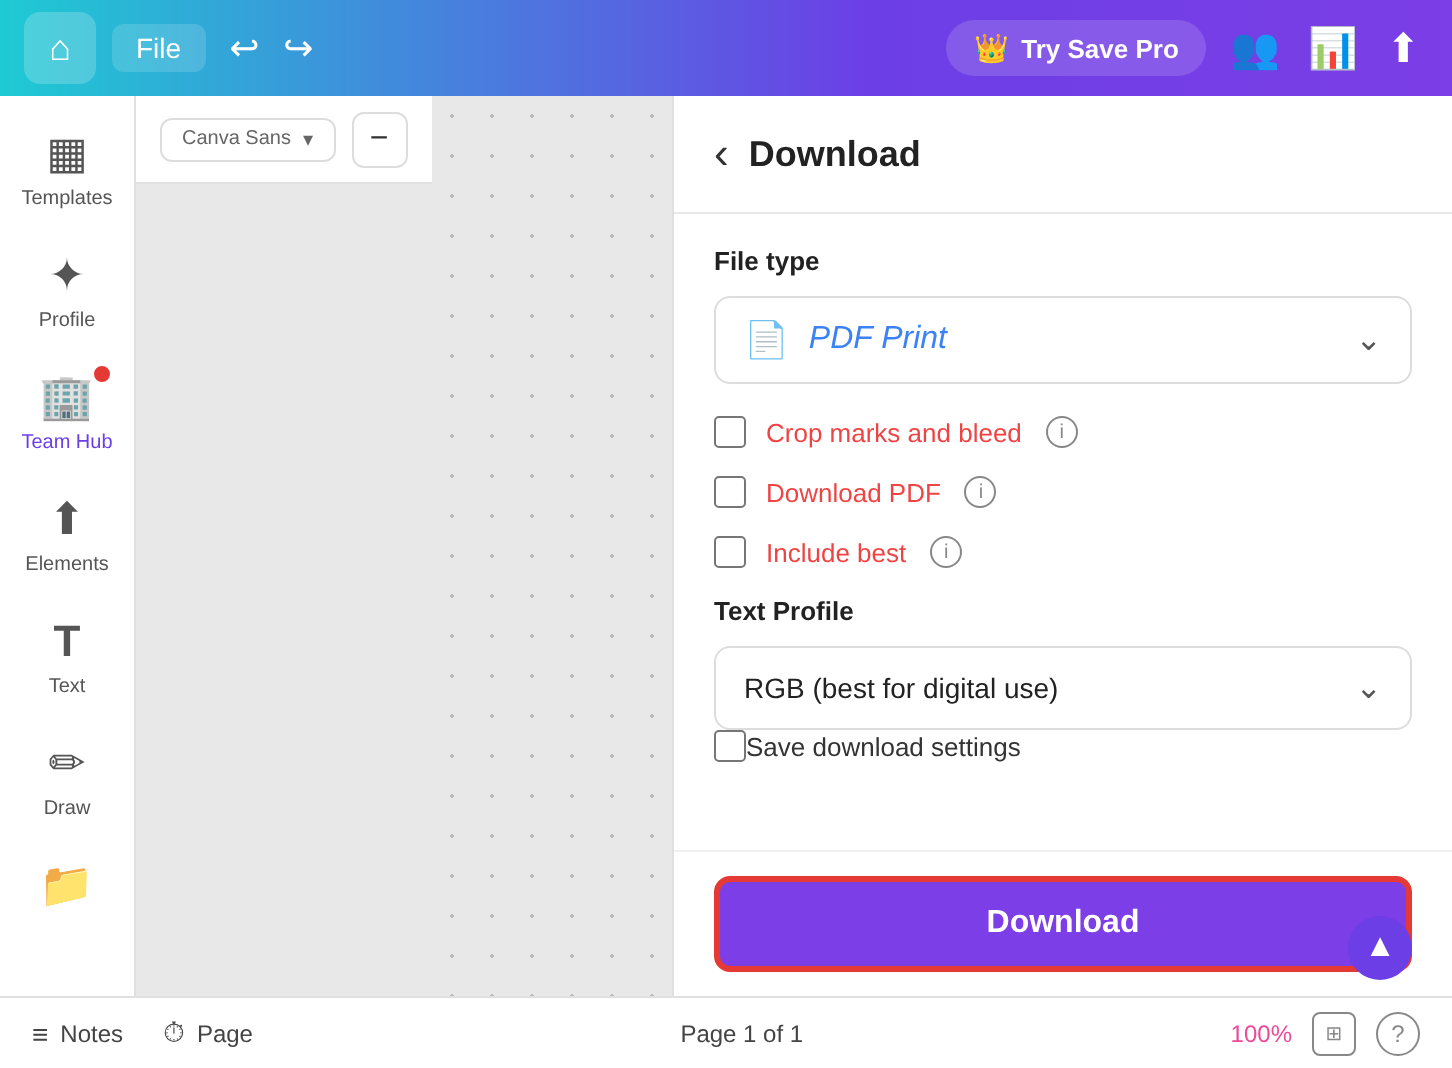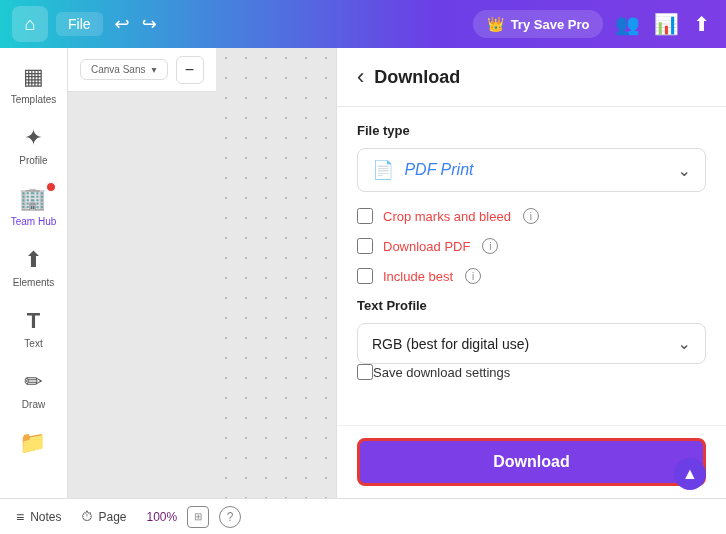--- a/index.html
+++ b/index.html
@@ -186,21 +186,21 @@
       display: flex; align-items: center; padding: 0 16px;
       border-top: 1px solid #e0e0e0; gap: 20px;
     }
     .bottom-item {
       display: flex; align-items: center; gap: 6px;
       font-size: 12px; color: #444; cursor: pointer;
     }
     .bottom-item .icon { font-size: 14px; }
     .bottom-center { flex: 1; text-align: center; font-size: 12px; color: #444; }
     .bottom-right { display: flex; align-items: center; gap: 10px; }
-    .zoom-pct { font-size: 12px; color: #701a75; }
+    .zoom-pct { font-size: 12px; color: #ec4899; }
     .page-icon {
       width: 22px; height: 22px; border: 1.5px solid #888; border-radius: 4px;
       display: flex; align-items: center; justify-content: center;
       font-size: 10px; color: #888; cursor: pointer;
     }
     .help-icon {
       width: 22px; height: 22px; border: 1.5px solid #888; border-radius: 50%;
       display: flex; align-items: center; justify-content: center;
       font-size: 12px; color: #888; cursor: pointer;
     }
@@ -344,20 +344,23 @@
 
 <div class="bottom-toolbar">
   <div class="bottom-item">
     <span class="icon">≡</span>
     <span>Notes</span>
   </div>
   <div class="bottom-item">
     <span class="icon">⏱</span>
     <span>Page</span>
   </div>
+  <div class="bottom-center">
+    <span>Page 1 of 1</span>
+  </div>
   <div class="bottom-right">
     <span class="zoom-pct">100%</span>
     <div class="page-icon">⊞</div>
     <div class="help-icon">
       <span>?</span>
     </div>
   </div>
 </div>
 
 </body></html>

